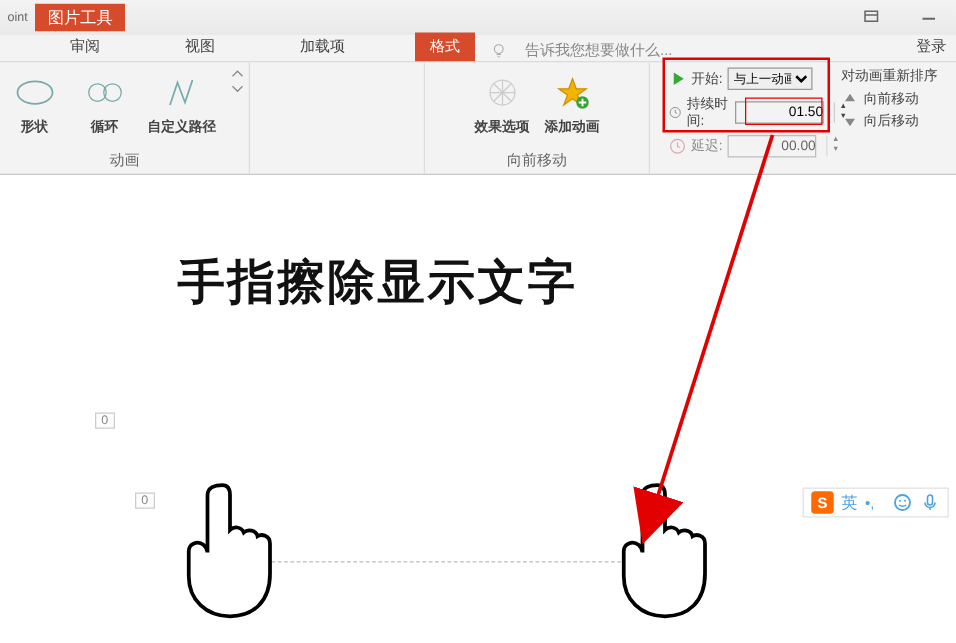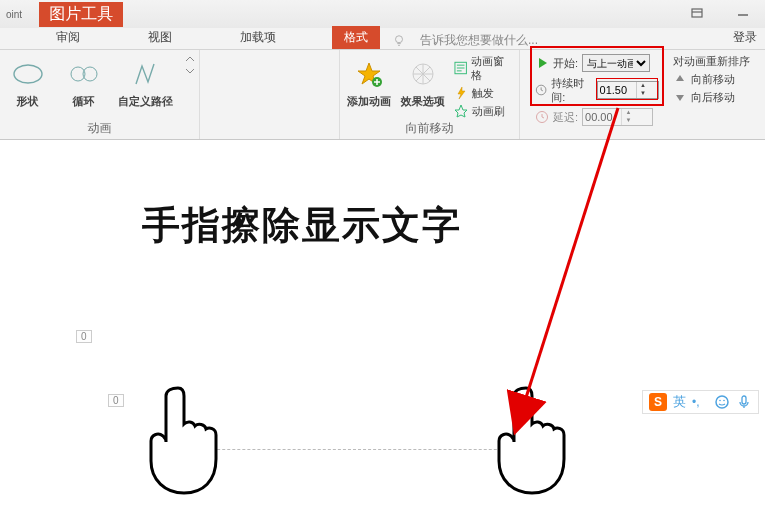--- a/index.html
+++ b/index.html
@@ -7,37 +7,37 @@
 
 .titlebar { height: 28px; background: linear-gradient(#f3f3f3, #e9e9e9); display: flex; align-items: center; }
 .titlebar .appname { font-size: 10px; padding-left: 6px; color: #666; }
 .titlebar .window-btns { margin-left: auto; display: flex; gap: 18px; padding-right: 8px; }
 .titlebar .win-btn { width: 28px; height: 20px; display: flex; align-items: center; justify-content: center; color: #666; }
 .titlebar .win-btn svg path, .titlebar .win-btn svg rect { stroke: #666; fill: none; }
 
 .tabstrip { height: 22px; background: #f3f3f3; display: flex; align-items: flex-end; border-bottom: 1px solid #d4d4d4; }
 .tab { padding: 3px 12px; font-size: 12px; color: #444; margin-left: 44px; }
 .tab.active { background: #d64b2c; color: #fff; }
-.ctx-label { background: #d64b2c; color:#fff; padding: 2px 10px; font-size: 16px; margin-left: 11px; }
+.ctx-label { background: #d64b2c; color:#fff; padding: 2px 10px; font-size: 13px; margin-left: 0; }
 .ctx-wrap { display: flex; flex-direction: column; margin-left: 6px; }
 .tell-me { display: flex; align-items: center; gap: 14px; margin-left: 12px; color: #888; }
 .tell-me svg { width: 14px; height: 14px; }
 .login { margin-left: auto; padding: 3px 8px; color: #444; }
 
 .ribbon { height: 90px; background: #f3f3f3; border-bottom: 1px solid #c8c8c8; display: flex; position: relative; }
 .group { border-right: 1px solid #ddd; padding: 4px 6px 2px 6px; display: flex; flex-direction: column; align-items: center; }
 .group-body { flex: 1; display: flex; align-items: flex-start; gap: 8px; }
 .group-label { font-size: 12px; color: #666; padding-top: 2px; text-align: center; width: 100%; }
 .btn-col { display: flex; flex-direction: column; align-items: center; width: 48px; }
 .btn-col .icon { height: 40px; display: flex; align-items: center; justify-content: center; }
 .btn-col .lbl { font-size: 11px; font-weight: bold; }
 .small-rows { display: flex; flex-direction: column; gap: 4px; }
 .small-row { display: flex; align-items: center; gap: 4px; font-size: 11px; line-height: 14px; }
 .small-row svg { width: 14px; height: 14px; }
-.spinbox { border: 1px solid #999; height: 18px; width: 71px; display: flex; align-items: center; }
+.spinbox { border: 1px solid #999; height: 18px; width: 71px; display: flex; align-items: center; padding-left: 40px; }
 .spinbox input { border: none; width: 38px; font-size: 11px; padding: 0 2px; outline: none; text-align: left; background: transparent; }
 .spinbox .spin-btns { display: flex; flex-direction: column; }
 .spinbox .spin-btns div { width: 14px; height: 8px; border-left: 1px solid #ccc; font-size: 6px; line-height: 7px; text-align: center; }
 
 .timing-group { position: relative; }
 .highlight-box { position: absolute; border: 2px solid #e20000; left: 530px; top: -4px; width: 134px; height: 60px; pointer-events: none; }
 .highlight-box2 { position: absolute; border: 1px solid #e20000; left: 596px; top: 28px; width: 62px; height: 22px; pointer-events: none; }
 
 .canvas { position: absolute; top: 140px; left: 0; right: 0; bottom: 0; background: #fff; }
 .slide-tag { position: absolute; border: 1px solid #ccc; background: #fdfdfd; font-size: 10px; color: #888; padding: 0 4px; }
@@ -136,56 +136,35 @@
 
   <div class="group" style="width:140px;justify-content:flex-end">
     <div class="group-body"></div>
   </div>
 
   <div class="group" style="width:180px">
     <div class="group-body">
       <div class="btn-col">
         <div class="icon">
             <svg width="28" height="28">
+              <circle cx="14" cy="14" r="10" fill="none" stroke="#ccc"></circle>
+              <path d="M14 4v20M4 14h20M7 7l14 14M21 7l-14 14" stroke="#ccc"></path>
+            </svg>
+          </div>
+        <span class="lbl">效果选项</span>
+      </div>
+      <div class="btn-col">
+        <div class="icon">
+            <svg width="28" height="28">
               <polygon points="14,3 17,11 25,11 18,16 21,24 14,19 7,24 10,16 3,11 11,11" fill="#f5b301" stroke="#cc9000"></polygon>
               <circle cx="22" cy="22" r="5" fill="#36a336"></circle>
               <path d="M22 19v6M19 22h6" stroke="#fff" stroke-width="1.5"></path>
             </svg>
           </div>
         <span class="lbl">添加动画</span>
-      </div>
-      <div class="btn-col">
-        <div class="icon">
-            <svg width="28" height="28">
-              <circle cx="14" cy="14" r="10" fill="none" stroke="#ccc"></circle>
-              <path d="M14 4v20M4 14h20M7 7l14 14M21 7l-14 14" stroke="#ccc"></path>
-            </svg>
-          </div>
-        <span class="lbl">效果选项</span>
-      </div>
-      <div class="small-rows">
-        <div class="small-row">
-          <svg viewBox="0 0 14 14">
-              <rect x="1" y="1" width="12" height="12" fill="none" stroke="#3b7"></rect>
-              <path d="M3 4h8M3 7h8M3 10h5" stroke="#3b7"></path>
-            </svg>
-          <span>动画窗格</span>
-        </div>
-        <div class="small-row">
-          <svg viewBox="0 0 14 14">
-              <path d="M8 1 L4 8 L7 8 L5 13 L11 5 L8 5 Z" fill="#f5b301" stroke="#cc9000" stroke-width="0.5"></path>
-            </svg>
-          <span>触发</span>
-        </div>
-        <div class="small-row">
-          <svg viewBox="0 0 14 14">
-              <polygon points="7,1 9,6 13,6 10,9 11,13 7,11 3,13 4,9 1,6 5,6" fill="none" stroke="#3b7"></polygon>
-            </svg>
-          <span>动画刷</span>
-        </div>
       </div>
     </div>
     <div class="group-label">向前移动</div>
   </div>
 
   <div class="group timing-group" style="flex:1;border-right:none">
     <div class="group-body" style="gap:14px">
       <div class="small-rows" style="width:124px">
         <div class="small-row">
           <svg viewBox="0 0 14 14">

